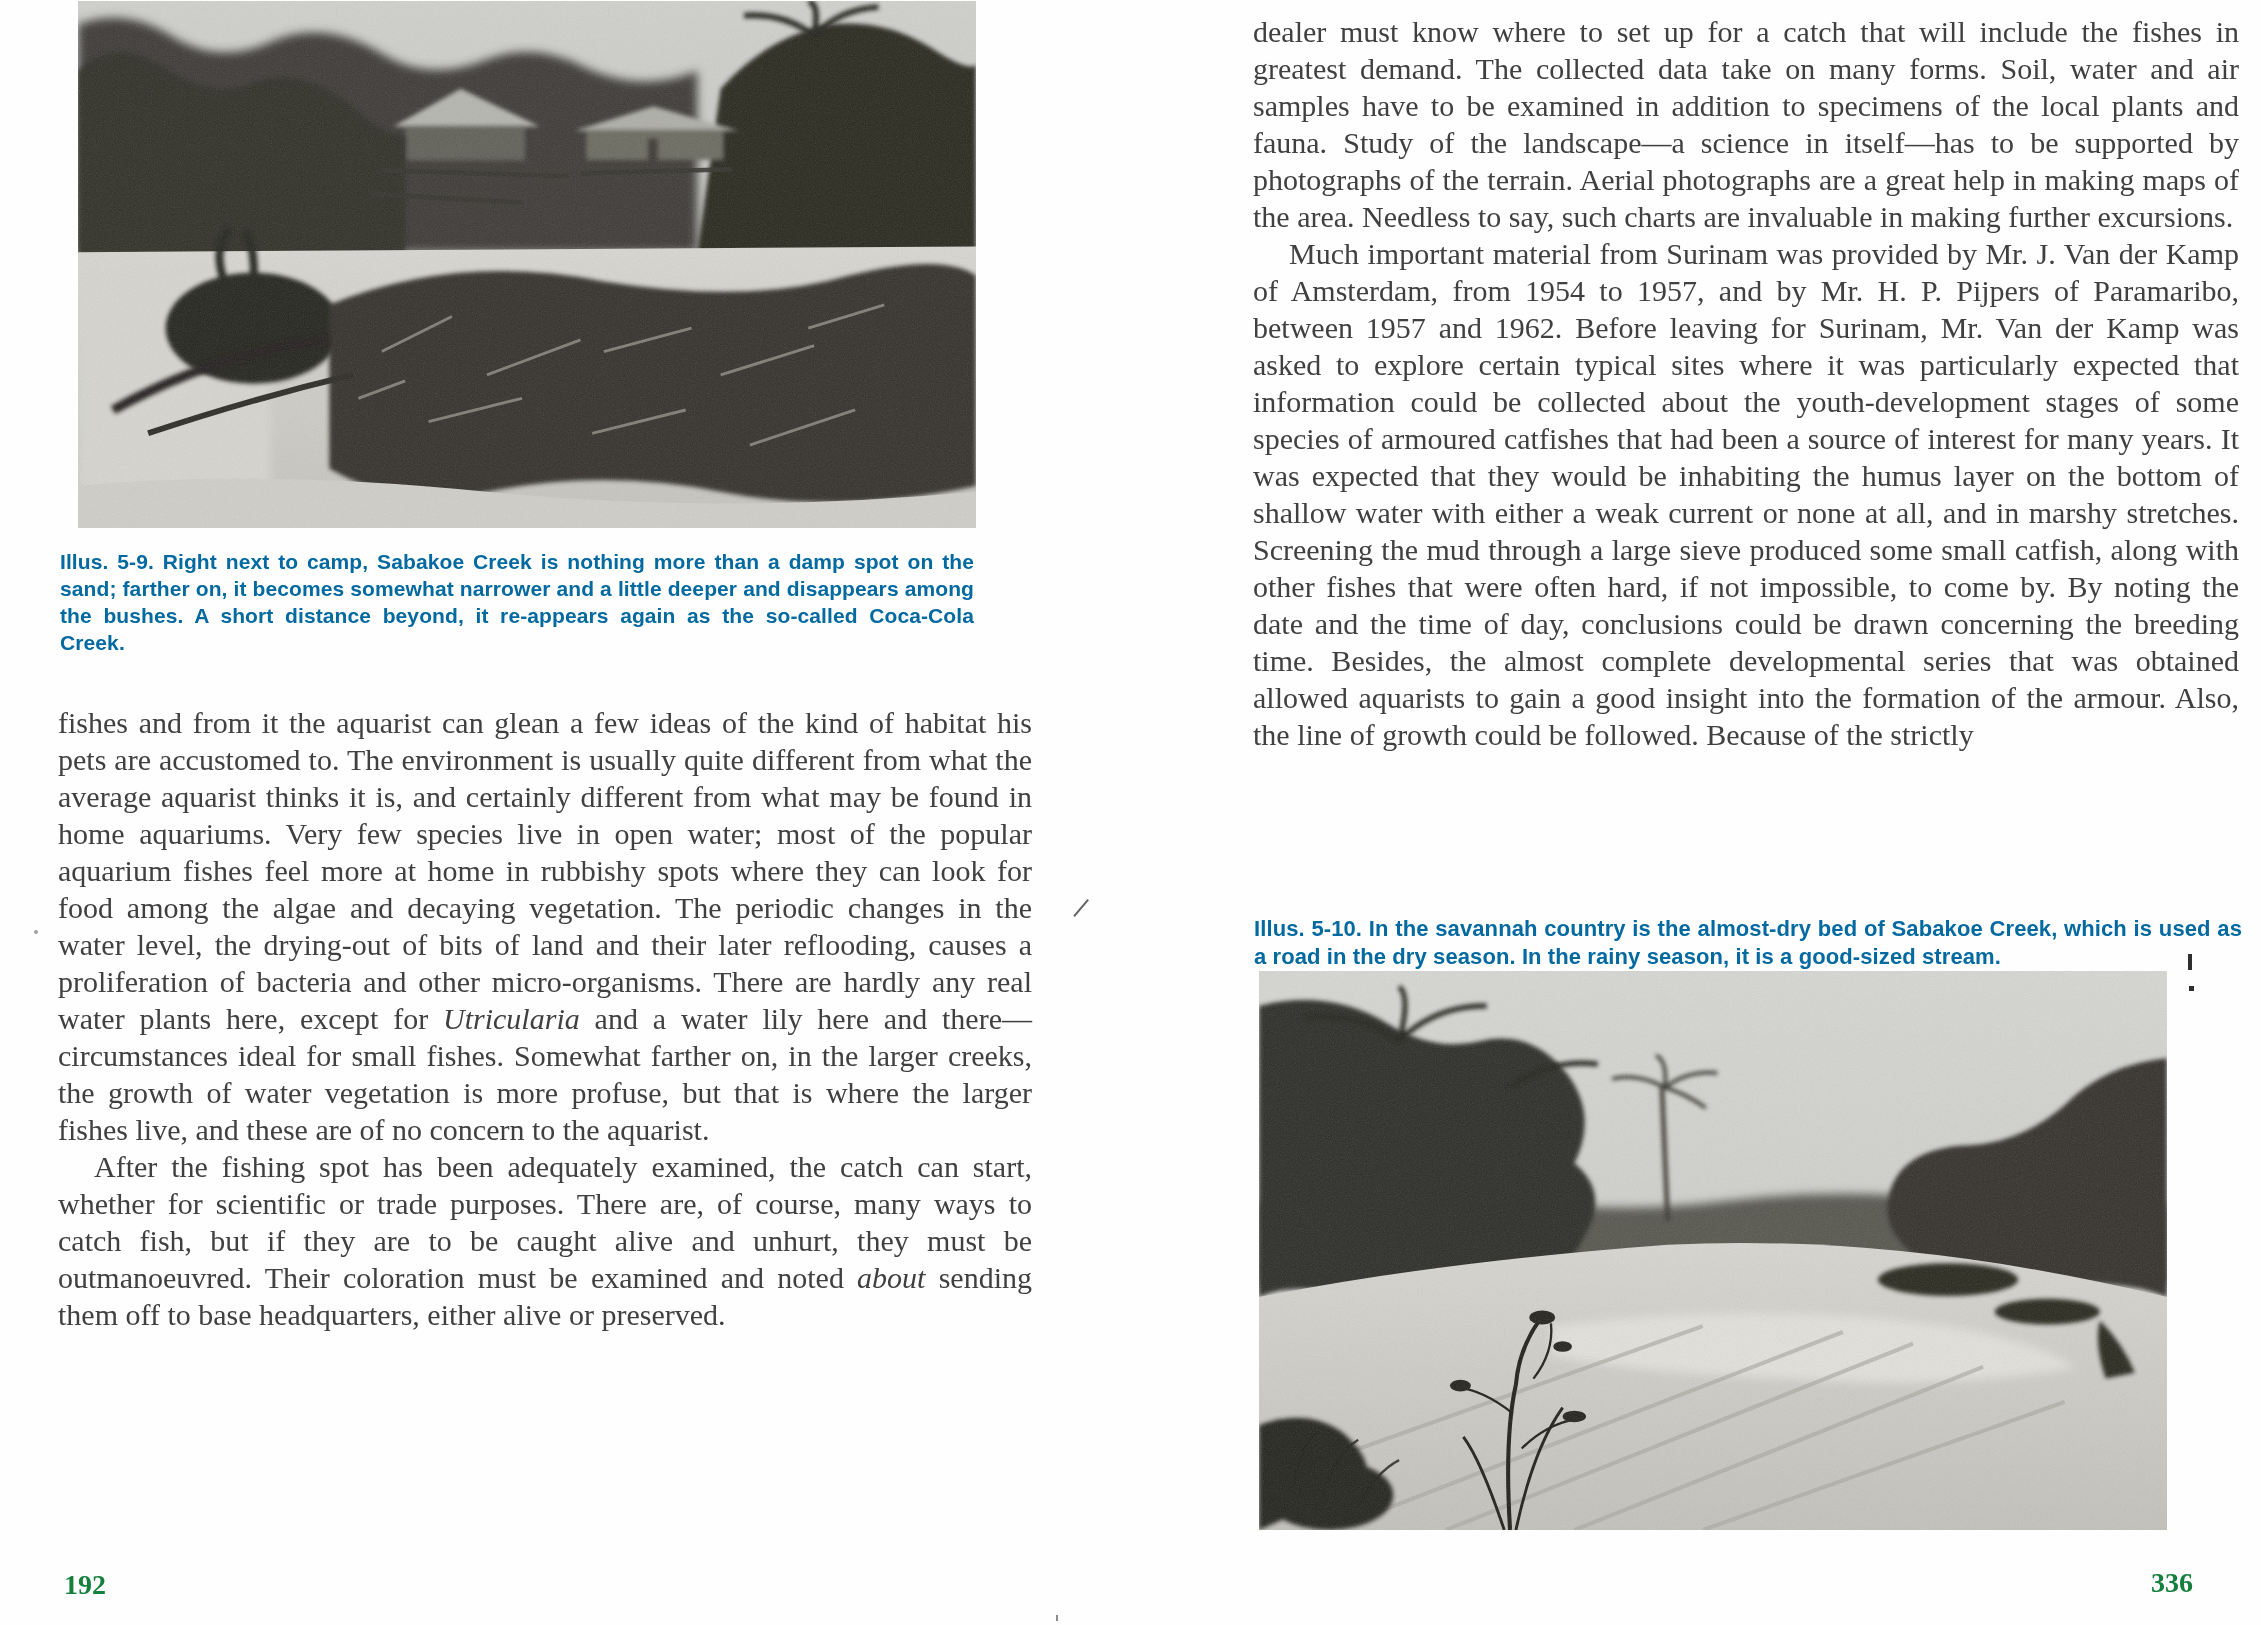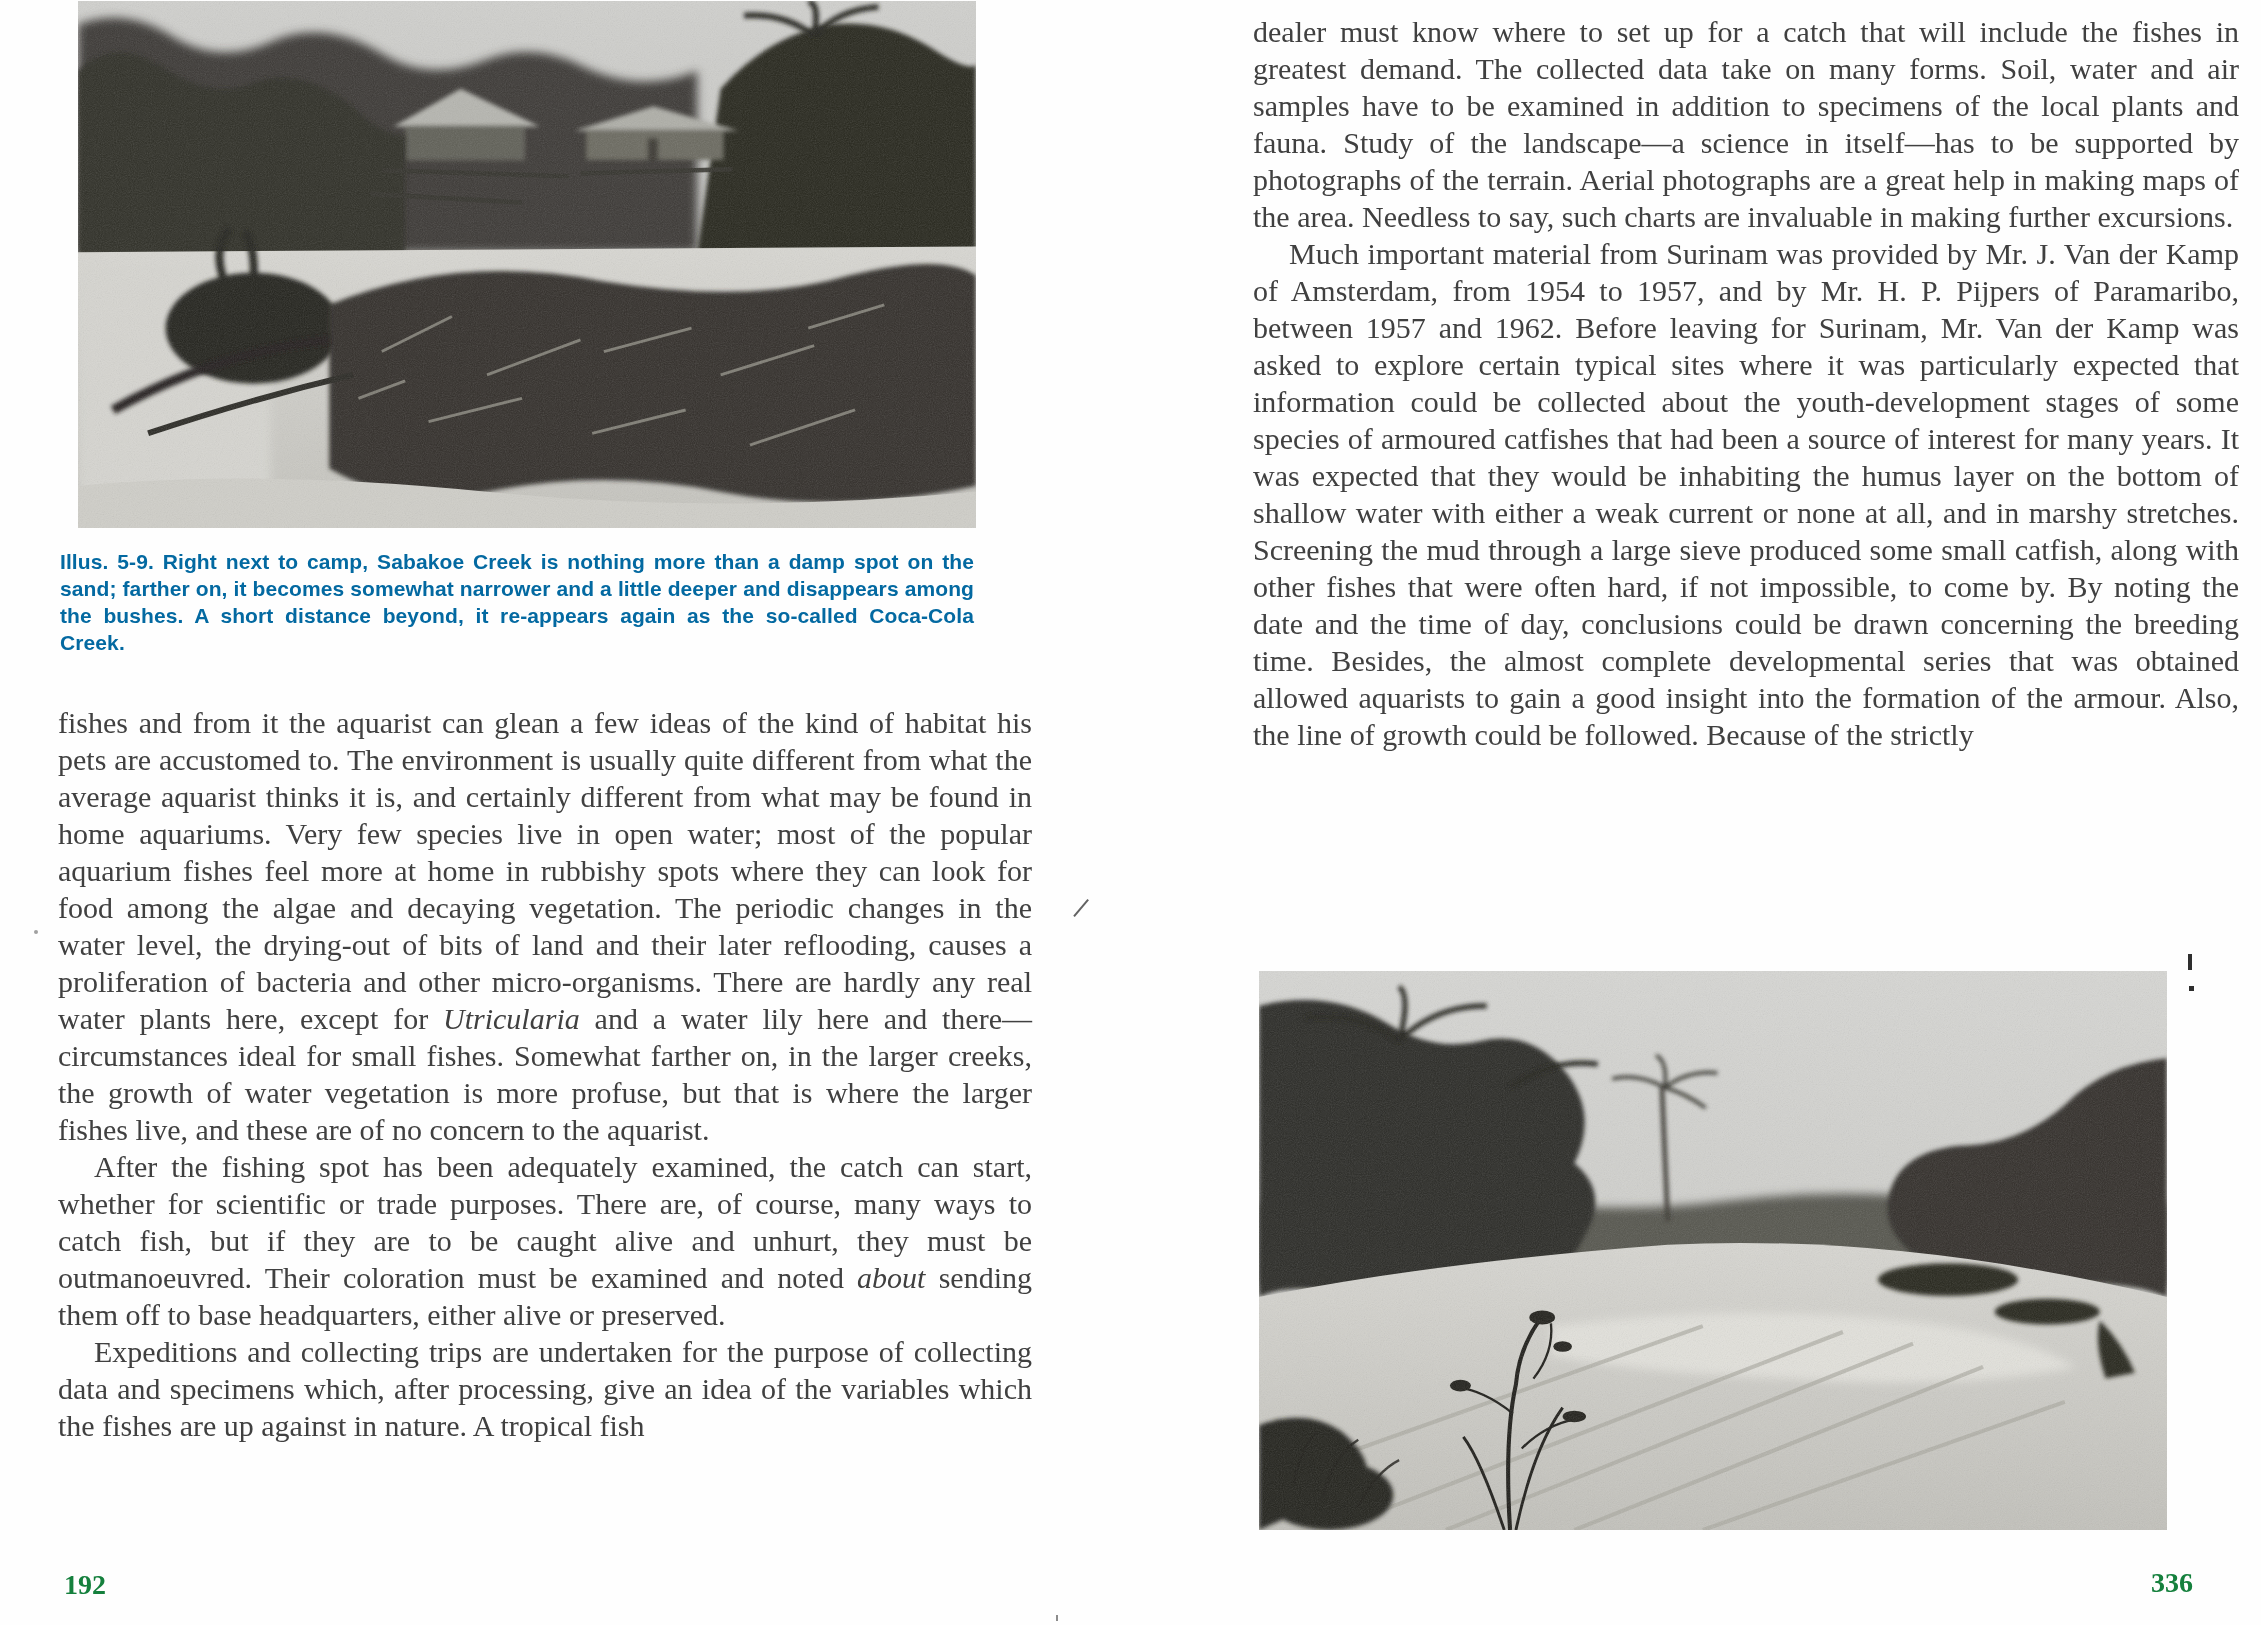--- a/index.html
+++ b/index.html
@@ -111,30 +111,30 @@
       <path d="M0,830 Q300,800 700,840 Q1100,880 1537,840 L1537,902 L0,902 Z" fill="#cfcec8"></path>
       <rect width="1537" height="902" filter="url(#grainL)"></rect>
     </svg>
   </figure>
 
   <div class="caption caption-left">Illus. 5-9. Right next to camp, Sabakoe Creek is nothing more than a damp spot on the sand; farther on, it becomes somewhat narrower and a little deeper and disappears among the bushes. A short distance beyond, it re-appears again as the so-called Coca-Cola Creek.</div>
 
   <div class="body-text body-left">
       <p>fishes and from it the aquarist can glean a few ideas of the kind of habitat his pets are accustomed to. The environment is usually quite different from what the average aquarist thinks it is, and certainly different from what may be found in home aquariums. Very few species live in open water; most of the popular aquarium fishes feel more at home in rubbishy spots where they can look for food among the algae and decaying vegetation. The periodic changes in the water level, the drying-out of bits of land and their later reflooding, causes a proliferation of bacteria and other micro-organisms. There are hardly any real water plants here, except for <i>Utricularia</i> and a water lily here and there—circumstances ideal for small fishes. Somewhat farther on, in the larger creeks, the growth of water vegetation is more profuse, but that is where the larger fishes live, and these are of no concern to the aquarist.</p>
       <p class="indent">After the fishing spot has been adequately examined, the catch can start, whether for scientific or trade purposes. There are, of course, many ways to catch fish, but if they are to be caught alive and unhurt, they must be outmanoeuvred. Their coloration must be examined and noted <i>about</i> sending them off to base headquarters, either alive or preserved.</p>
-      <p class="indent">Expeditions and collecting trips are undertaken for the purpose of collecting data and specimens which, after processing, give an idea of the variables which the fishes are up against in nature. A tropical fish</p>
     </div>
 
   <div class="page-number page-number-left">192</div>
 
   <div class="body-text body-right">
       <p>dealer must know where to set up for a catch that will include the fishes in greatest demand. The collected data take on many forms. Soil, water and air samples have to be examined in addition to specimens of the local plants and fauna. Study of the landscape—a science in itself—has to be supported by photographs of the terrain. Aerial photographs are a great help in making maps of the area. Needless to say, such charts are invaluable in making further excursions.</p>
       <p class="indent">Much important material from Surinam was provided by Mr. J. Van der Kamp of Amsterdam, from 1954 to 1957, and by Mr. H. P. Pijpers of Paramaribo, between 1957 and 1962. Before leaving for Surinam, Mr. Van der Kamp was asked to explore certain typical sites where it was particularly expected that information could be collected about the youth-development stages of some species of armoured catfishes that had been a source of interest for many years. It was expected that they would be inhabiting the humus layer on the bottom of shallow water with either a weak current or none at all, and in marshy stretches. Screening the mud through a large sieve produced some small catfish, along with other fishes that were often hard, if not impossible, to come by. By noting the date and the time of day, conclusions could be drawn concerning the breeding time. Besides, the almost complete developmental series that was obtained allowed aquarists to gain a good insight into the formation of the armour. Also, the line of growth could be followed. Because of the strictly</p>
     </div>
 
+  <div class="caption caption-right">Illus. 5-10. In the savannah country is the almost-dry bed of Sabakoe Creek, which is used as a road in the dry season. In the rainy season, it is a good-sized stream.</div>
 
   <figure class="photo" style="left:1259px; top:971px; width:908px; height:559px;">
     <svg viewBox="0 0 1555 960" preserveAspectRatio="none">
       <defs>
         <linearGradient id="skyR" x1="0" y1="0" x2="0" y2="1">
           <stop offset="0" stop-color="#d6d6d3"></stop>
             <stop offset="1" stop-color="#c7c7c3"></stop>
         </linearGradient>
         <linearGradient id="bedR" x1="0" y1="0" x2="0" y2="1">
           <stop offset="0" stop-color="#d7d6d1"></stop>

